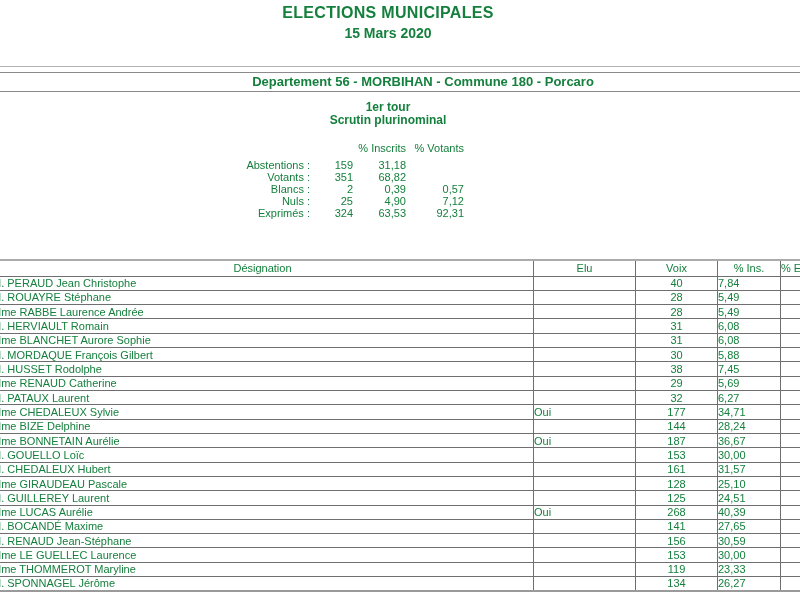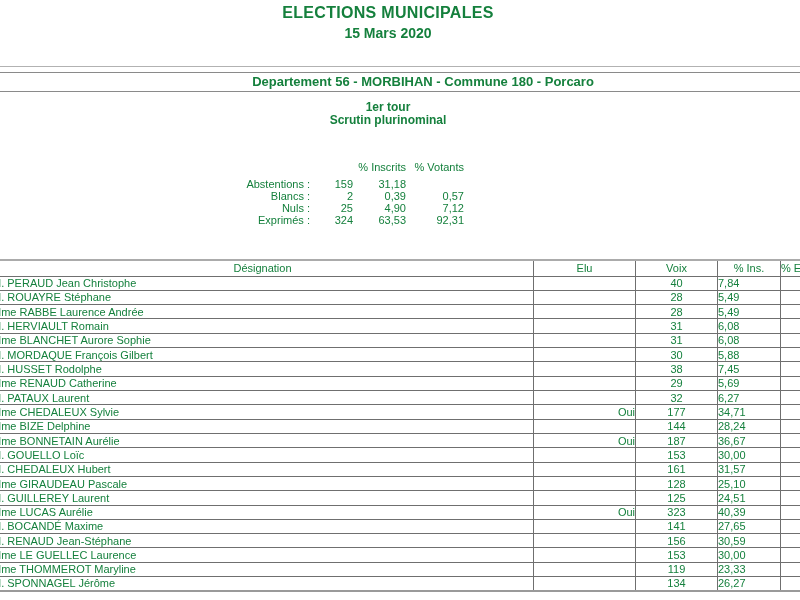--- a/index.html
+++ b/index.html
@@ -60,21 +60,21 @@
     width: 794px;
     text-align: center;
     font-size: 12px;
     font-weight: bold;
   }
   .round-block div { line-height: 13px; }
   
   table.stats {
     position: absolute;
     left: 190px;
-    top: 161px;
+    top: 142px;
     border-collapse: collapse;
     table-layout: fixed;
     font-size: 11px;
   }
   table.stats td {
     padding: 0;
     text-align: right;
     line-height: 12px;
     height: 12px;
     white-space: nowrap;
@@ -102,21 +102,21 @@
     padding: 0;
     font-weight: normal;
     white-space: nowrap;
     overflow: hidden;
   }
   table.results thead tr { height: 16px; }
   table.results tbody tr { height: 14.32px; }
   th.h-des, th.h-elu, th.h-voix, th.h-ins { text-align: center; }
   th.h-exp { text-align: left; padding-left: 3px; }
   td.des { text-align: left; padding-left: 3px; }
-  td.elu { text-align: right; }
+  td.elu { text-align: left; }
   td.voix { text-align: center; padding-right: 10px; }
   td.ins { padding-right: 11px; }
   td.exp { text-align: right; padding-right: 47px; }
 </style>
 </head>
 <body>
 
 <div class="viewport">
 
   <div class="centered-head">
@@ -151,20 +151,26 @@
       </tr>
 
 
         <tr>
           <td>Abstentions :</td>
           <td>159</td>
           <td>31,18</td>
           <td></td>
         </tr>
 
+        <tr>
+          <td>Votants :</td>
+          <td>351</td>
+          <td>68,82</td>
+          <td></td>
+        </tr>
 
         <tr>
           <td>Blancs :</td>
           <td>2</td>
           <td>0,39</td>
           <td>0,57</td>
         </tr>
 
         <tr>
           <td>Nuls :</td>
@@ -326,21 +332,21 @@
           <td class="des">M. GUILLEREY Laurent</td>
           <td class="elu"></td>
           <td class="voix">125</td>
           <td class="ins">24,51</td>
           <td class="exp">38</td>
         </tr>
 
         <tr>
           <td class="des">Mme LUCAS Aurélie</td>
           <td class="elu">Oui</td>
-          <td class="voix">323</td>
+          <td class="voix">268</td>
           <td class="ins">40,39</td>
           <td class="exp">63</td>
         </tr>
 
         <tr>
           <td class="des">M. BOCANDÉ Maxime</td>
           <td class="elu"></td>
           <td class="voix">141</td>
           <td class="ins">27,65</td>
           <td class="exp">43</td>

